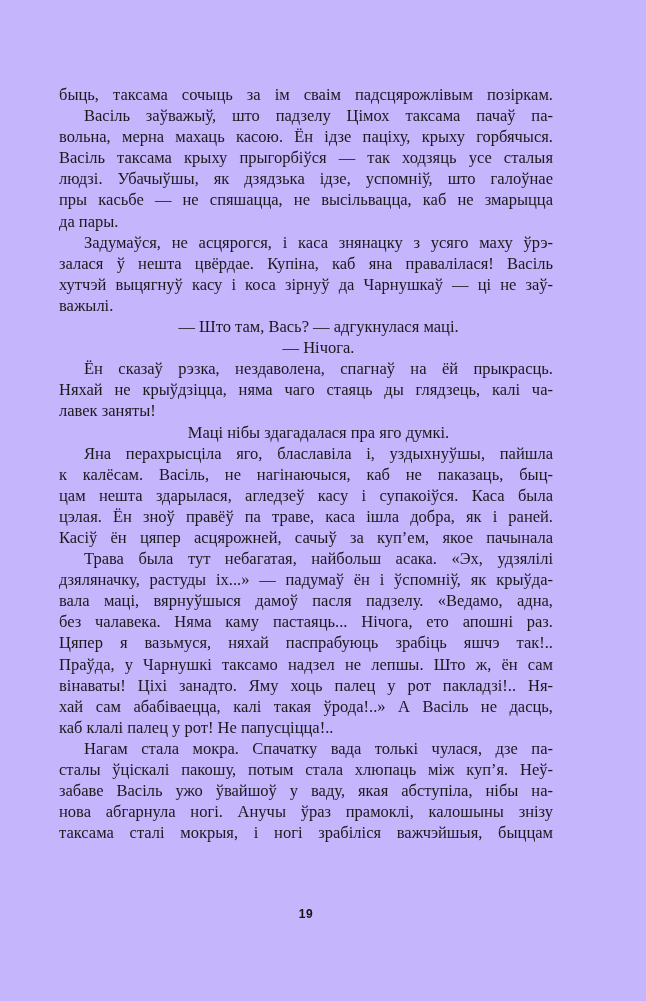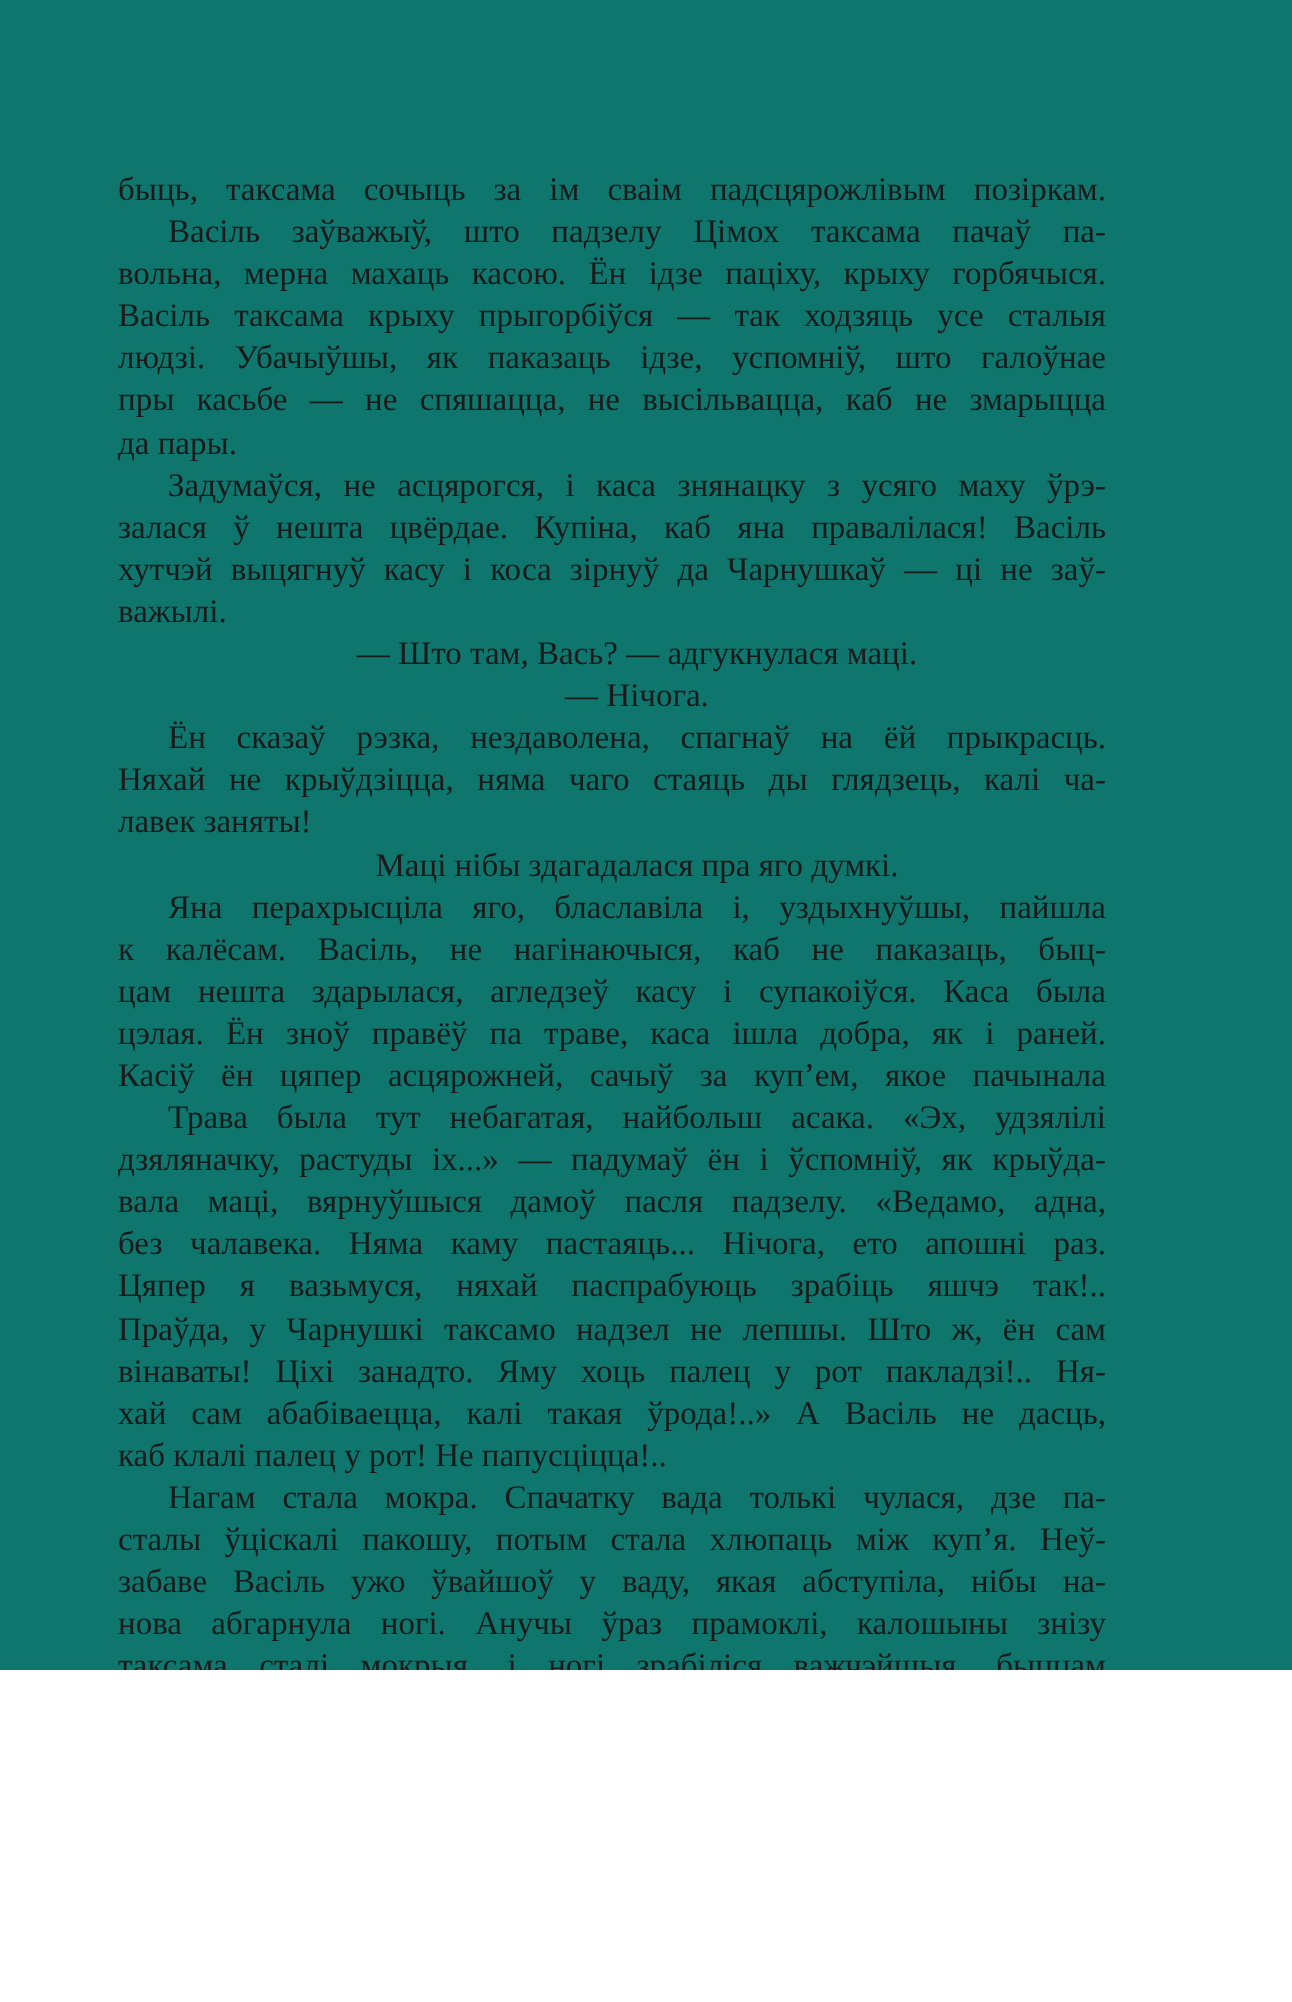--- a/index.html
+++ b/index.html
@@ -3,22 +3,22 @@
 <meta charset="utf-8">
 <style>
   html, body {
     margin: 0;
     padding: 0;
     background: #ffffff;
   }
   .page {
     position: relative;
     width: 646px;
-    height: 835px;
-    background: #0f766e;
+    height: 1001px;
+    background: #c4b5fd;
     overflow: hidden;
   }
   .textblock {
     position: absolute;
     left: 59px;
     top: 84px;
     width: 494px;
     color: #1a1a1a;
   }
   .paragraph {
@@ -60,21 +60,21 @@
 
 <div class="page">
   <main class="textblock" id="text-block">
       <div class="paragraph">
         <div class="line justified">быць, таксама сочыць за ім сваім падсцярожлівым позіркам.</div>
       </div>
       <div class="paragraph">
         <div class="line justified first-indent">Васіль заўважыў, што падзелу Цімох таксама пачаў па-</div>
         <div class="line justified">вольна, мерна махаць касою. Ён ідзе паціху, крыху горбячыся.</div>
         <div class="line justified">Васіль таксама крыху прыгорбіўся — так ходзяць усе сталыя</div>
-        <div class="line justified">людзі. Убачыўшы, як паказаць ідзе, успомніў, што галоўнае</div>
+        <div class="line justified">людзі. Убачыўшы, як дзядзька ідзе, успомніў, што галоўнае</div>
         <div class="line justified">пры касьбе — не спяшацца, не высільвацца, каб не змарыцца</div>
         <div class="line">да пары.</div>
       </div>
       <div class="paragraph">
         <div class="line justified first-indent">Задумаўся, не асцярогся, і каса знянацку з усяго маху ўрэ-</div>
         <div class="line justified">залася ў нешта цвёрдае. Купіна, каб яна правалілася! Васіль</div>
         <div class="line justified">хутчэй выцягнуў касу і коса зірнуў да Чарнушкаў — ці не заў-</div>
         <div class="line">важылі.</div>
       </div>
       <div class="paragraph">

